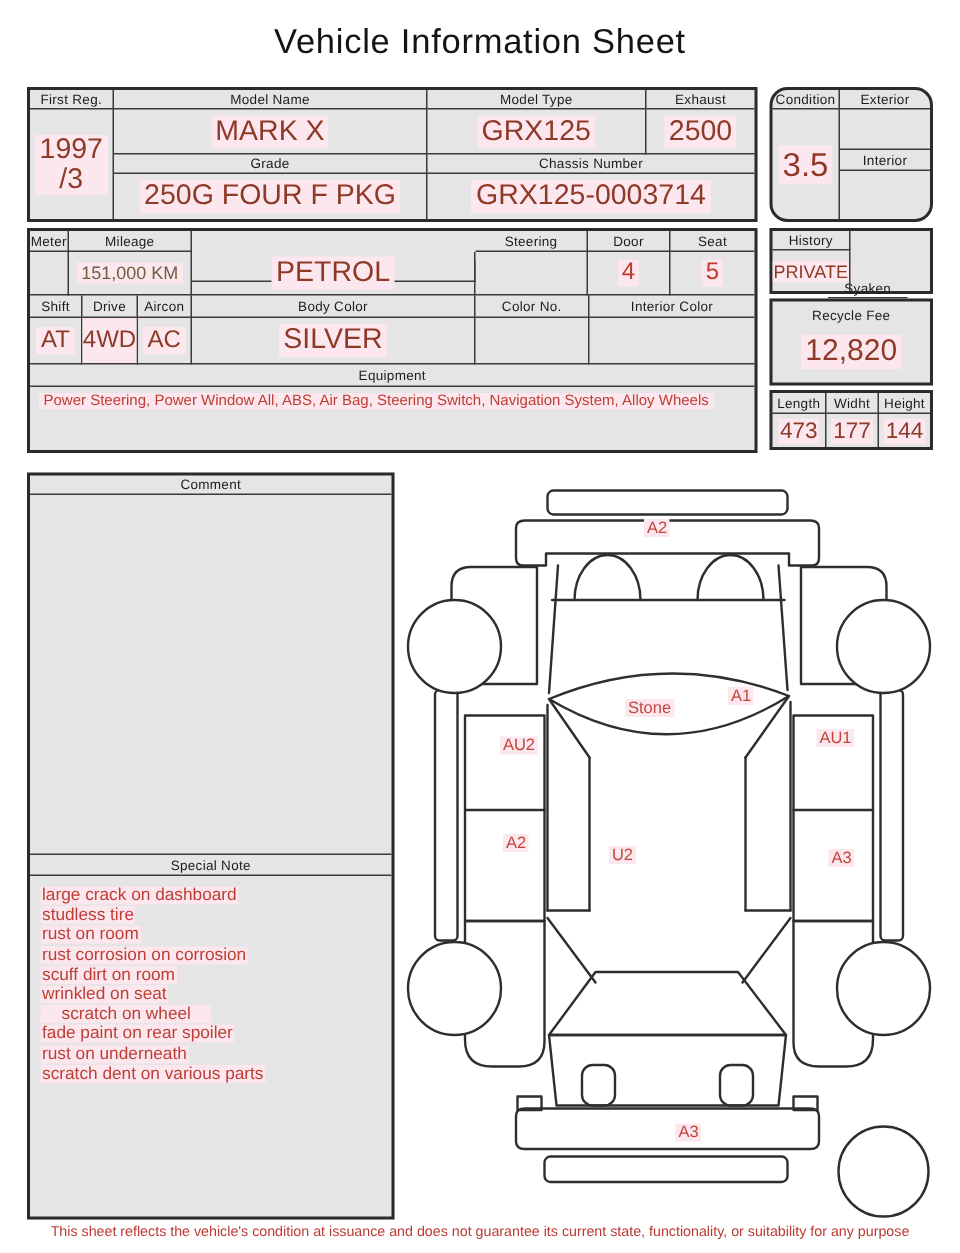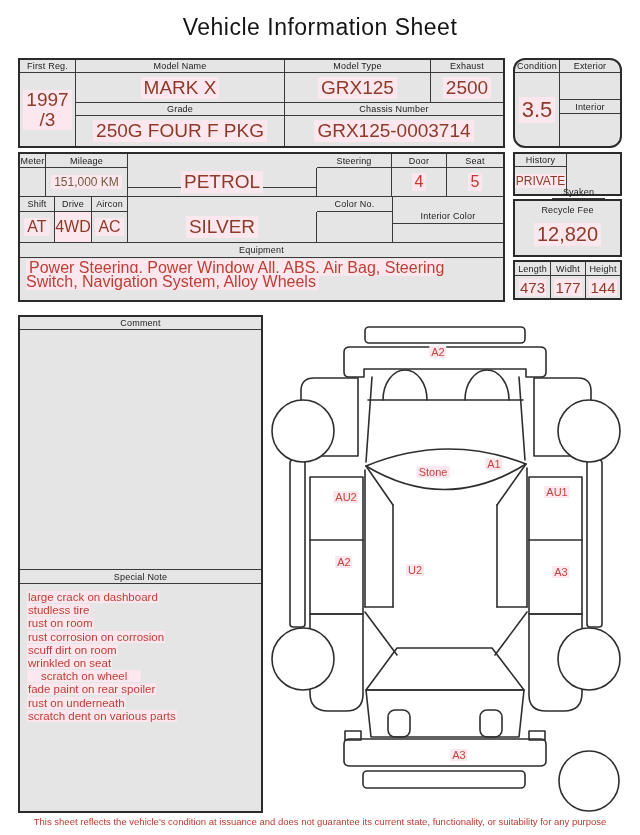--- a/index.html
+++ b/index.html
@@ -17,21 +17,21 @@
   .hl{background:#fce7ee;padding:0 3px;white-space:nowrap;}
   .hlwrap{background:#fce7ee;padding:0 3px;}
   .f19{font-size:19px;}
   .f22{font-size:22px;}
   .f16{font-size:16px;}
   .f15{font-size:15px;}
   .f12{font-size:12px;}
   .f20{font-size:20px;}
   .title{position:absolute;left:0;top:14px;width:640px;text-align:center;font-size:23px;color:#141414;letter-spacing:0.5px;}
   .note-line{font-size:11.5px;line-height:13.2px;color:#bd3e35;white-space:nowrap;}
-  .equip{font-size:16px;line-height:14px;color:#bd3e35;}
+  .equip{font-size:10px;line-height:14px;color:#bd3e35;}
   .dlabel{position:absolute;transform:translate(-50%,-50%);font-size:11px;color:#c2463c;background:#fce7ee;padding:0 2px;white-space:nowrap;z-index:5;}
   .disclaimer{position:absolute;left:0;top:816px;width:640px;text-align:center;font-size:9.5px;color:#bb3a33;}
   svg{position:absolute;left:0;top:0;}
 </style>
 </head>
 <body>
 
 <div class="title">Vehicle Information Sheet</div>
 
 <div class="box" style="left:18px;top:58px;width:487px;height:90px;">
@@ -92,22 +92,23 @@
   <div class="cell br bb vbright f16" style="left:372px;top:14px;width:55px;height:29px;">
       <span class="hl">4</span>
     </div>
   <div class="cell bb vbright f16" style="left:427px;top:14px;width:56px;height:29px;">
       <span class="hl">5</span>
     </div>
 
   <div class="cell hd br bb" style="left:0;top:43px;width:35px;height:15px;">Shift</div>
   <div class="cell hd br bb" style="left:35px;top:43px;width:37px;height:15px;">Drive</div>
   <div class="cell hd br bb" style="left:72px;top:43px;width:36px;height:15px;">Aircon</div>
+  <div class="cell hd br bb" style="left:108px;top:43px;width:189px;height:15px;">Body Color</div>
   <div class="cell hd br bb" style="left:297px;top:43px;width:76px;height:15px;">Color No.</div>
-  <div class="cell hd bb" style="left:373px;top:43px;width:110px;height:15px;margin-top:12px;">Interior Color</div>
+  <div class="cell hd bb" style="left:373px;top:43px;width:110px;height:15px;">Interior Color</div>
 
   <div class="cell br bb vdark f16" style="left:0;top:58px;width:35px;height:31px;">
       <span class="hl">AT</span>
     </div>
   <div class="cell br bb vdark f16" style="left:35px;top:58px;width:37px;height:31px;">
       <span class="hl" style="padding:12px 1px;">4WD</span>
     </div>
   <div class="cell br bb vdark f16" style="left:72px;top:58px;width:36px;height:31px;">
       <span class="hl">AC</span>
     </div>

